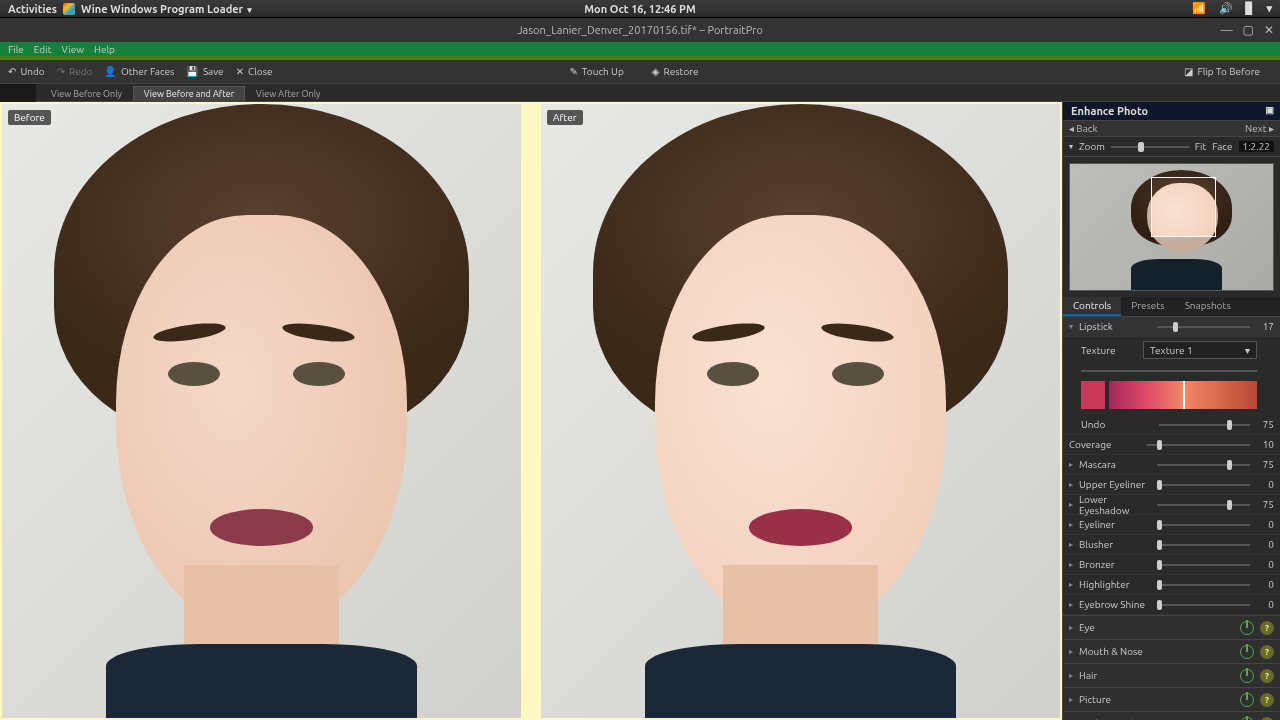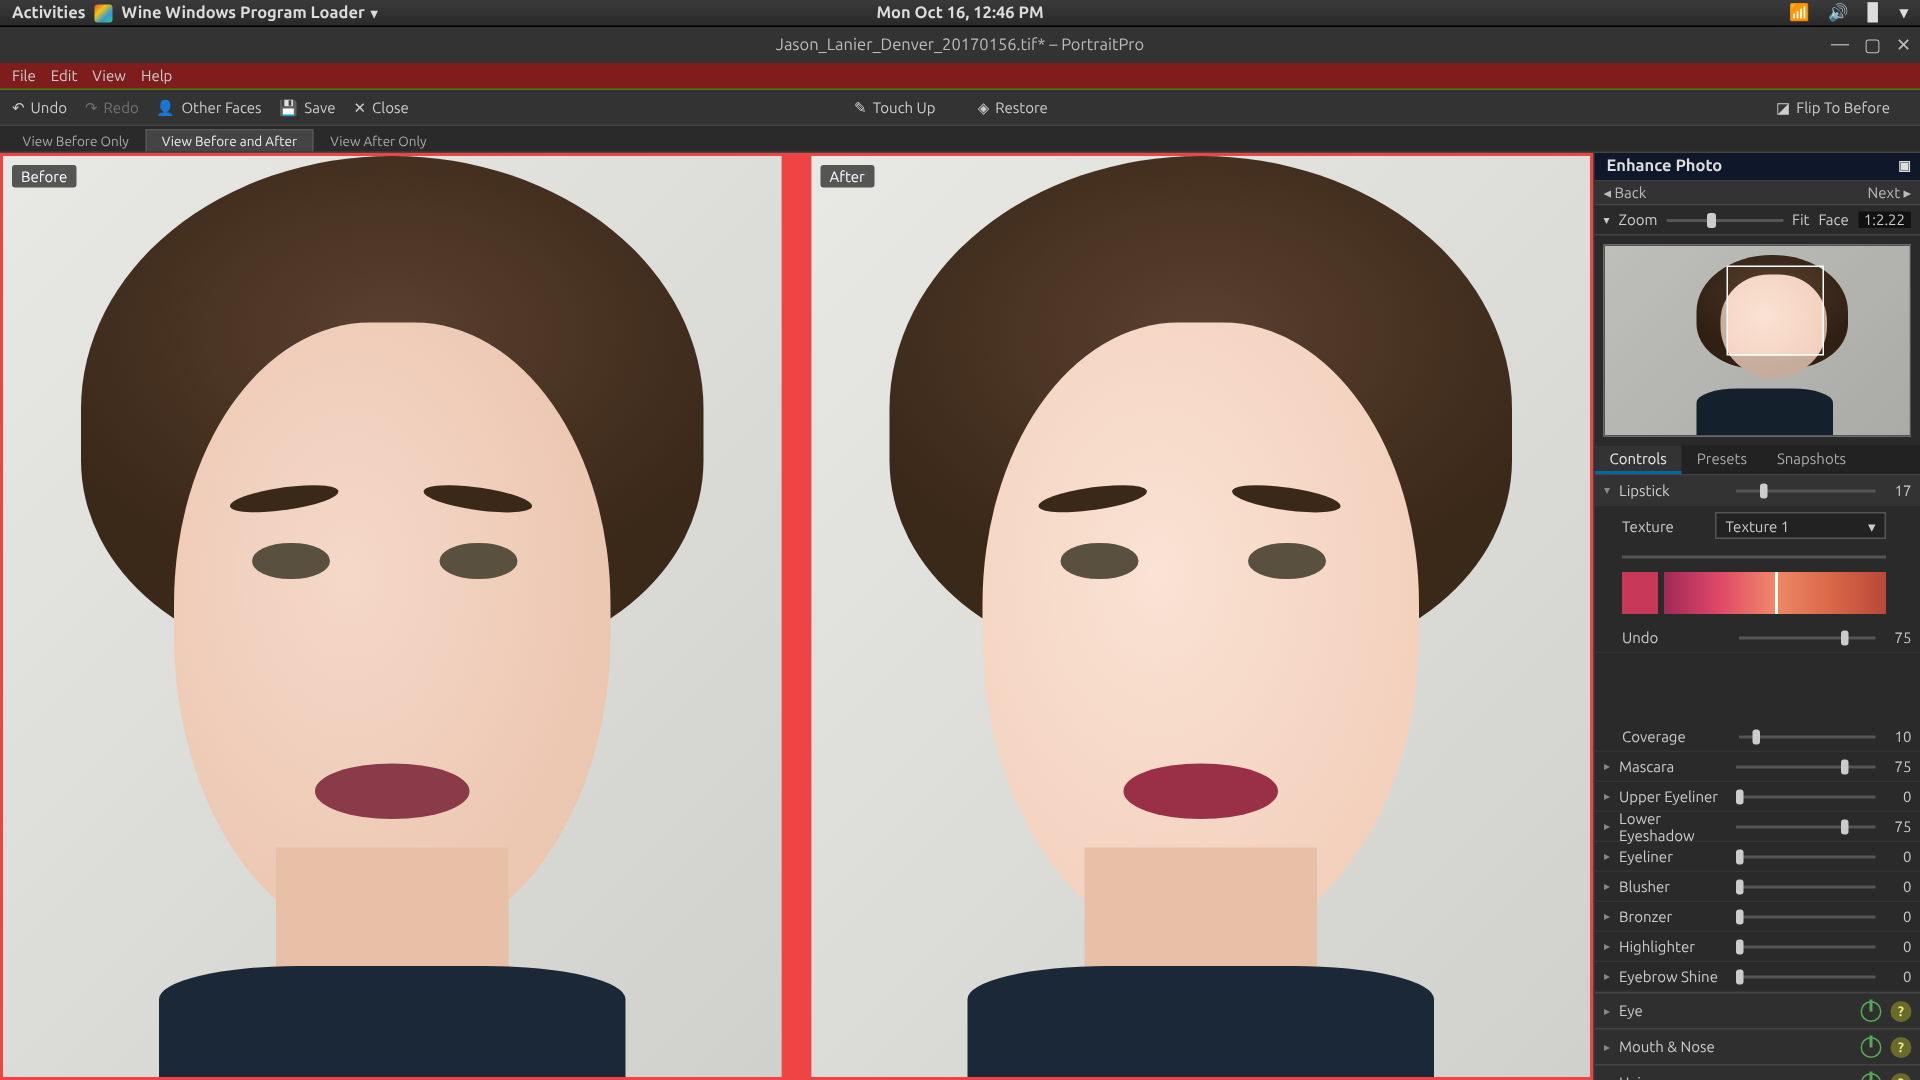--- a/index.html
+++ b/index.html
@@ -12,38 +12,38 @@
 .os-bar .trays span { margin-left: 10px; font-size: 11px; }
 .os-bar .app-icon { width: 12px; height: 12px; background: linear-gradient(135deg,#e74c3c,#f1c40f,#3498db,#2ecc71); display: inline-block; margin: 0 6px; border-radius: 2px; }
 .os-bar .drop::after { content:"▾"; margin-left:4px; font-size:9px; }
 
 
 .win-title { height: 24px; background: #333; display: flex; align-items: center; justify-content: center; color: #bbb; font-size: 11px; position: relative; }
 .win-title .btns { position: absolute; right: 6px; display: flex; gap: 10px; font-size: 12px; }
 .win-title .btns span { cursor: pointer; }
 
 
-.menu-bar { height: 18px; background: #7f1d1d; display: flex; align-items: center; padding: 0 8px; gap: 10px; font-size: 10px; color: #ccc; border-bottom: 1px solid #4d7c0f; }
+.menu-bar { height: 18px; background: #15803d; display: flex; align-items: center; padding: 0 8px; gap: 10px; font-size: 10px; color: #ccc; border-bottom: 4px solid #4d7c0f; }
 .menu-bar span { cursor: pointer; }
 
 
 .toolbar { height: 24px; background: #333; display: flex; align-items: center; padding: 0 8px; color: #ccc; font-size: 10px; border-bottom: 1px solid #444; }
 .toolbar .tb-btn { display: flex; align-items: center; gap: 4px; margin-right: 12px; cursor: pointer; }
 .toolbar .tb-btn.disabled { opacity: .4; }
 .toolbar .center { position: absolute; left: 50%; transform: translateX(-50%); display: flex; gap: 16px; }
 .toolbar .right { margin-left: auto; display: flex; align-items: center; gap: 6px; }
 
 
-.view-tabs { height: 18px; background: #2a2a2a; display: flex; align-items: flex-end; padding: 0 4px; border-bottom: 1px solid #444; }
+.view-tabs { height: 18px; background: #2a2a2a; display: flex; align-items: flex-end; padding: 0 4px; border-bottom: 1px solid #444; margin-left: 36px; }
 .view-tabs .vtab { padding: 2px 10px; font-size: 9px; color: #aaa; cursor: pointer; border: 1px solid transparent; border-bottom: none; }
 .view-tabs .vtab.active { background: #444; color: #eee; border-color: #555; }
 
 
 .main { display: flex; height: calc(720px - 18px - 24px - 18px - 24px - 18px); }
-.canvas { flex: 1; display: flex; gap: 20px; background: #ef4444; padding: 2px; text-decoration: underline; }
+.canvas { flex: 1; display: flex; gap: 20px; background: #fef9c3; padding: 2px; text-decoration: underline; }
 .pane { flex: 1; background: #d8d8d8; position: relative; overflow: hidden; }
 .pane .tag { position: absolute; top: 6px; left: 6px; background: #555; color: #fff; padding: 2px 6px; font-size: 10px; border-radius: 2px; }
 .portrait { position: absolute; inset: 0; }
 .portrait .bg { position:absolute; inset:0; background: linear-gradient(135deg,#e8e8e4,#d0d0cc); }
 .portrait .hair { position:absolute; top:0; left:10%; width:80%; height:55%; background: radial-gradient(ellipse 60% 50% at 50% 35%,#5a4030,#3a2818); border-radius: 50% 50% 40% 40%; }
 .portrait .face { position:absolute; top:18%; left:22%; width:56%; height:68%; background: radial-gradient(ellipse at 40% 40%,#f5d8c8,#e8c0a8); border-radius: 45% 45% 50% 50%; }
 .portrait .neck { position:absolute; bottom:0; left:35%; width:30%; height:25%; background:#e8c0a8; }
 .portrait .shirt { position:absolute; bottom:0; left:20%; width:60%; height:12%; background:#1a2838; border-radius: 30% 30% 0 0; }
 .portrait .eye { position:absolute; width:10%; height:4%; background:#5a5040; border-radius:50%; }
 .portrait .eye.l { top:42%; left:32%; }
@@ -279,21 +279,21 @@
             </div>
         </div>
       </div>
       <div class="srow" style="padding-left:18px;">
         <span class="lbl">Undo</span>
         <div class="strack">
             <div class="sthumb" style="left:75%"></div>
           </div>
         <span class="val">75</span>
       </div>
-      <div class="srow" style="padding-left:18px;margin-top:46px;">
+      <div class="srow" style="padding-left:6px;">
         <span class="lbl">Coverage</span>
         <div class="strack">
             <div class="sthumb" style="left:10%"></div>
           </div>
         <span class="val">10</span>
       </div>
 
       <div id="slider-rows">
           <div class="srow">
             <span class="arr">▸</span>

